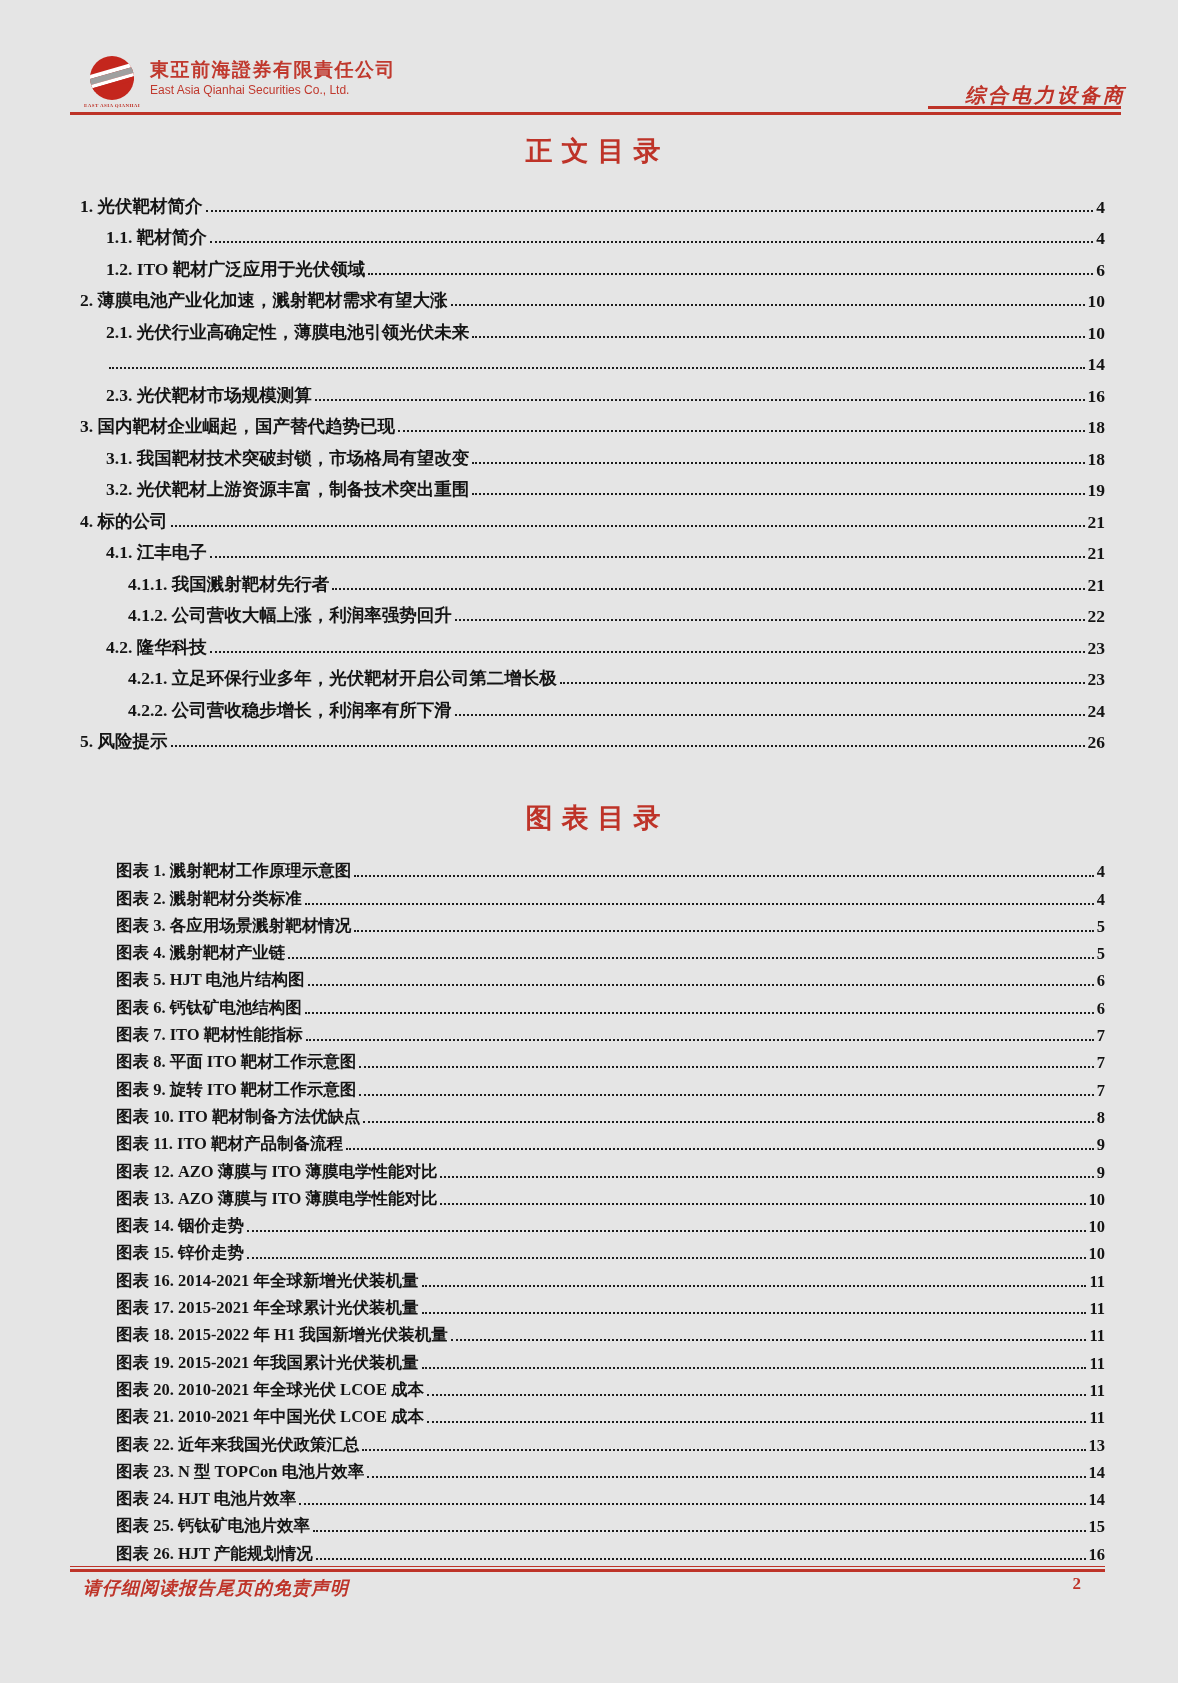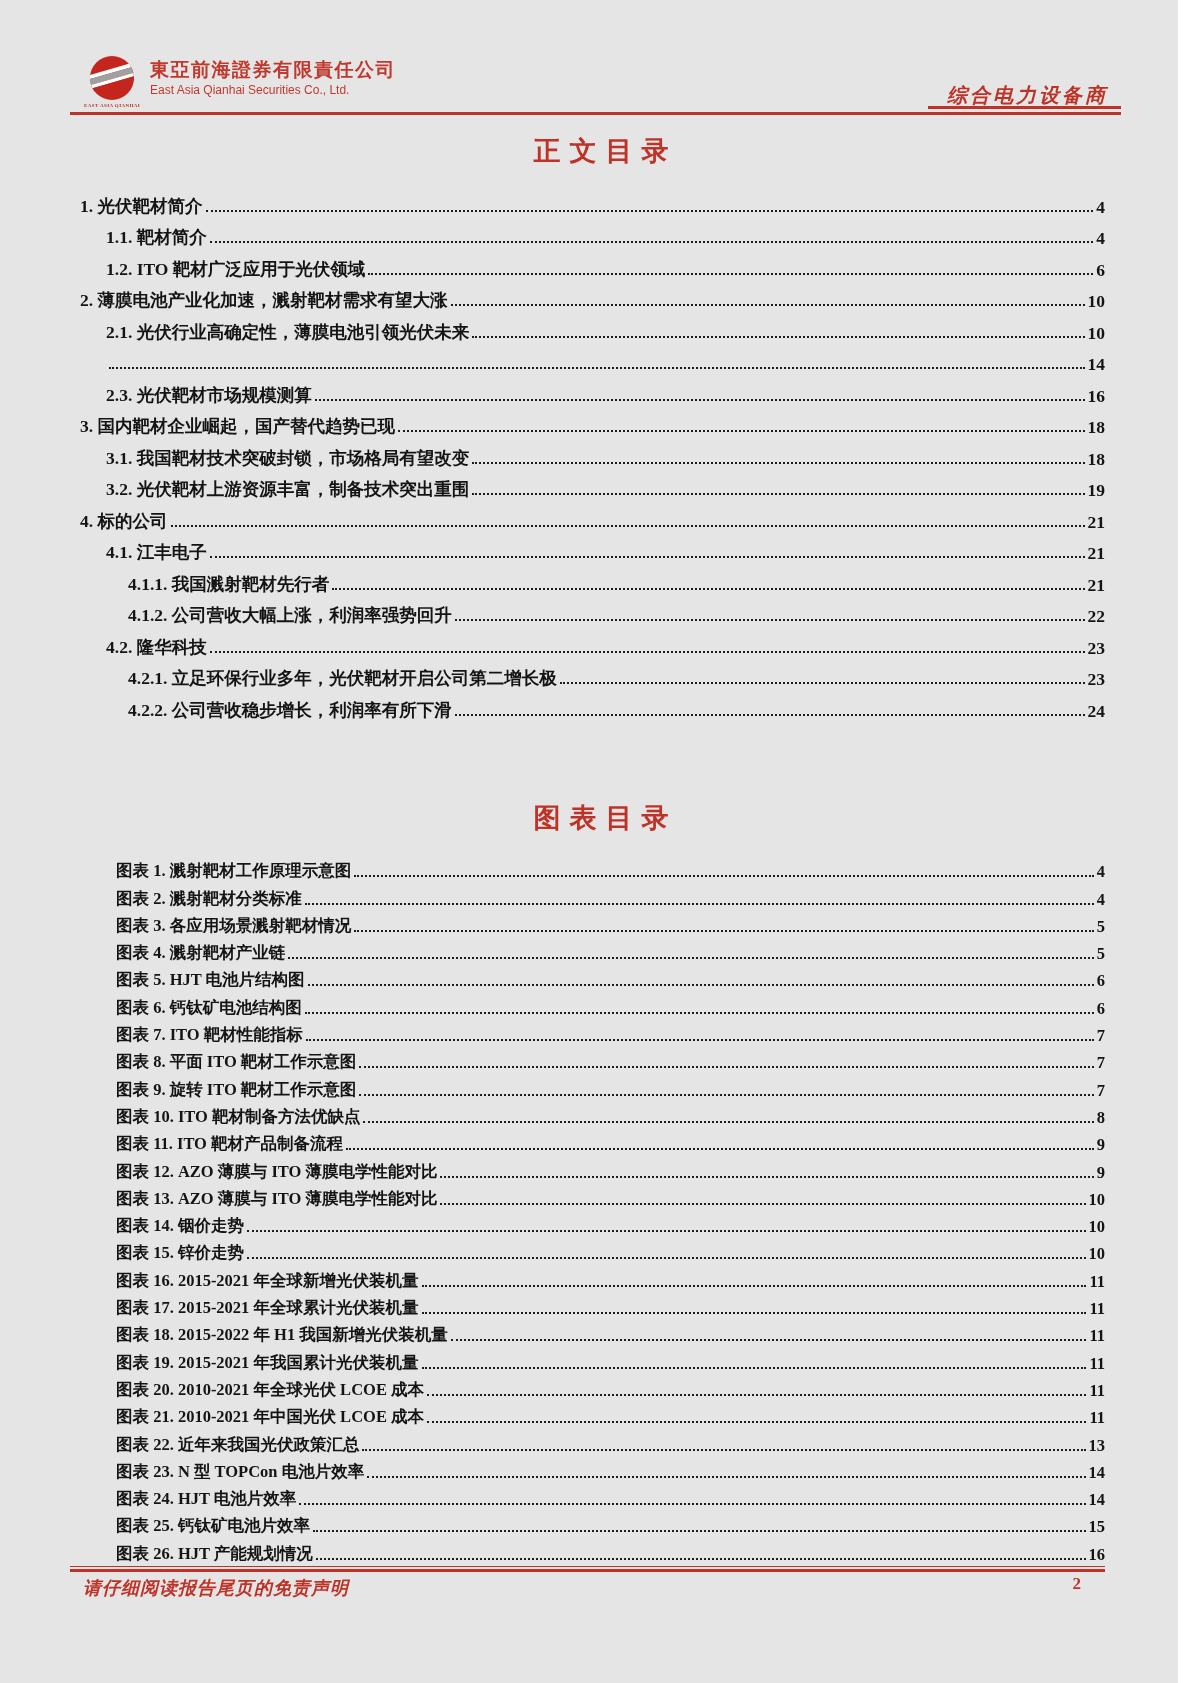--- a/index.html
+++ b/index.html
@@ -25,29 +25,29 @@
   .company{position:absolute;left:150px;top:58px;}
   .company-cn{
     font-size:19px;font-weight:700;color:#c0392e;
     letter-spacing:1.5px;font-family:"Liberation Sans",sans-serif;line-height:24px;
   }
   .company-en{
     font-size:12px;color:#c0392e;line-height:17px;
     font-family:"Liberation Sans",sans-serif;
   }
   .category{
-    position:absolute;top:82px;right:70px;
+    position:absolute;top:82px;right:52px;
     font-size:20px;font-weight:700;color:var(--accent);
     letter-spacing:3px;font-style:italic;
   }
   .cat-underline{position:absolute;top:106px;left:928px;width:193px;height:2.5px;background:var(--accent);}
   .header-rule{position:absolute;top:112px;left:70px;width:1051px;height:3px;background:var(--accent);}
   
   .sec-title{
-    position:absolute;left:12px;width:100%;text-align:center;
+    position:absolute;left:4px;width:100%;text-align:center;
     font-size:27px;font-weight:700;color:var(--accent);
     letter-spacing:9px;text-indent:9px;
   }
   #toc-title{top:133px;}
   #fig-title{top:800px;}
   
   .tlist{position:absolute;left:80px;width:1025px;text-align:center;}
   #toc-list{top:186px;}
   #fig-list{top:855px;}
   .trow{
@@ -191,20 +191,25 @@
       <div class="trow lvl3">
         <span class="tlabel">4.2.1. 立足环保行业多年，光伏靶材开启公司第二增长极</span>
         <span class="tdots"></span>
         <span class="tpage">23</span>
       </div>
       <div class="trow lvl3">
         <span class="tlabel">4.2.2. 公司营收稳步增长，利润率有所下滑</span>
         <span class="tdots"></span>
         <span class="tpage">24</span>
       </div>
+      <div class="trow lvl1">
+        <span class="tlabel">5. 风险提示</span>
+        <span class="tdots"></span>
+        <span class="tpage">26</span>
+      </div>
     </div>
 
   <div class="sec-title" id="fig-title">图表目录</div>
   <div class="tlist" id="fig-list">
       <div class="trow lvl1">
         <span class="tlabel">图表 1. 溅射靶材工作原理示意图</span>
         <span class="tdots"></span>
         <span class="tpage">4</span>
       </div>
       <div class="trow lvl1">
@@ -271,21 +276,21 @@
         <span class="tlabel">图表 14. 铟价走势</span>
         <span class="tdots"></span>
         <span class="tpage">10</span>
       </div>
       <div class="trow lvl1">
         <span class="tlabel">图表 15. 锌价走势</span>
         <span class="tdots"></span>
         <span class="tpage">10</span>
       </div>
       <div class="trow lvl1">
-        <span class="tlabel">图表 16. 2015-2021 年全球新增光伏装机量</span>
+        <span class="tlabel">图表 16. 2014-2021 年全球新增光伏装机量</span>
         <span class="tdots"></span>
         <span class="tpage">11</span>
       </div>
       <div class="trow lvl1">
         <span class="tlabel">图表 17. 2015-2021 年全球累计光伏装机量</span>
         <span class="tdots"></span>
         <span class="tpage">11</span>
       </div>
       <div class="trow lvl1">
         <span class="tlabel">图表 18. 2015-2022 年 H1 我国新增光伏装机量</span>

